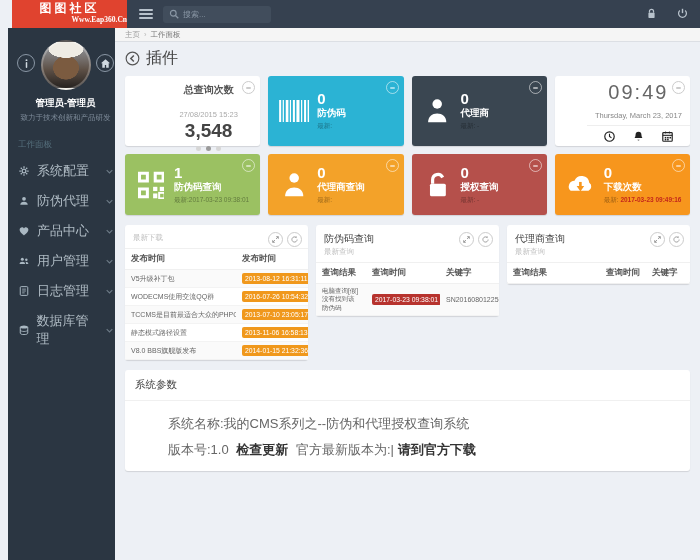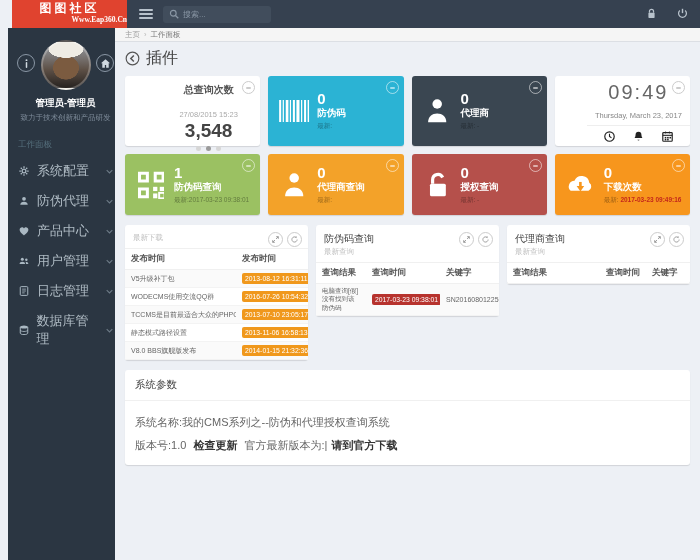--- a/index.html
+++ b/index.html
@@ -110,21 +110,21 @@
   .col-time { width:72px; }
   .col-res { width:50px; }
   .col-qtime { width:74px; }
   .col-qtime-sm { width:46px; }
   .col-key-sm { width:44px; }
 
   
   .sys { margin:10px 10px 0; }
   .sys-hd { padding:8px 10px; border-bottom:1px solid #f0f0f0; font-size:10.5px; color:#444; }
   .sys-body { padding:6px 10px 12px; }
-  .sys-line { font-size:11px; color:#666; margin-top:8px; }
+  .sys-line { font-size:13px; color:#666; margin-top:8px;margin-left:33px; }
   .sys-line b { color:#333; margin:0 4px; cursor:pointer; }
 </style>
 </head>
 <body>
 
 <div class="topbar">
   <div class="logo">
     <div class="logo-title">图图社区</div>
     <div class="logo-sub">Www.Eap360.Cn</div>
   </div>

